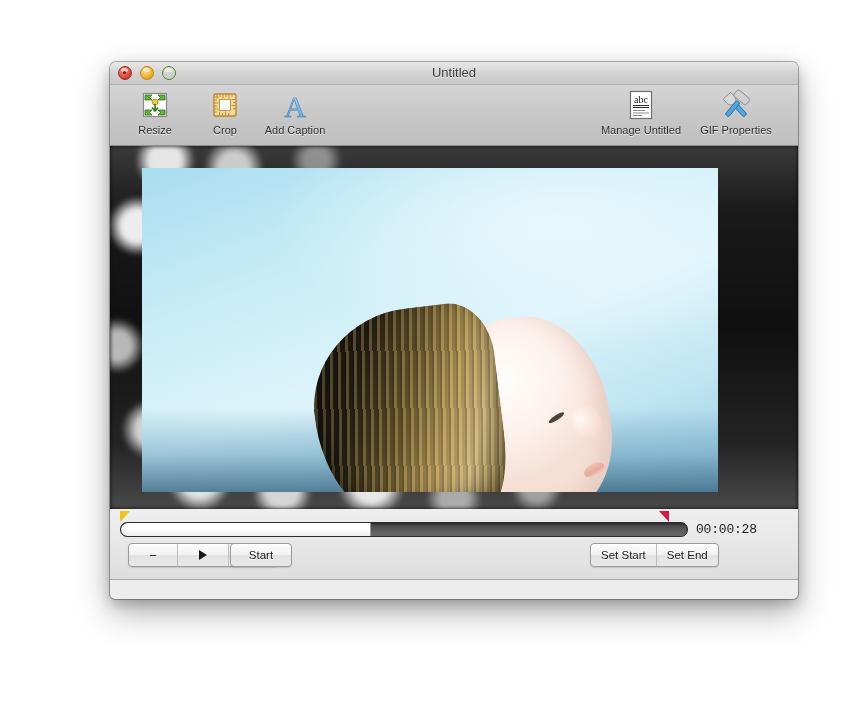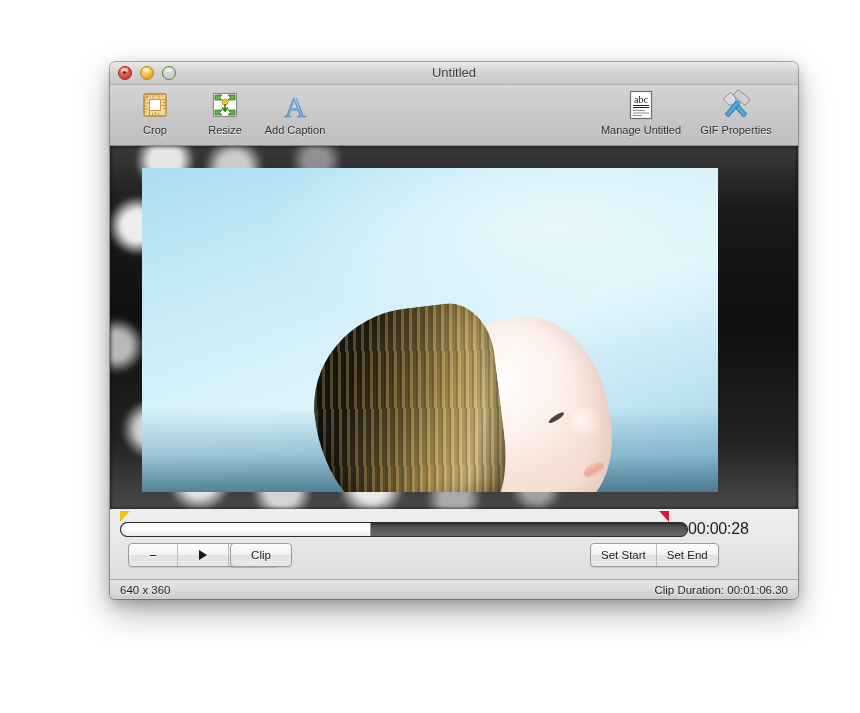--- a/index.html
+++ b/index.html
@@ -298,22 +298,23 @@
     overflow: hidden;
   }
   .scrub-fill {
     position: absolute;
     left: 0; top: 0; bottom: 0;
     border-radius: 7px 0 0 7px;
     background: linear-gradient(to bottom, #ffffff 0%, #fdfdfd 50%, #ededed 100%);
     border-right: 1px solid #9a9a9a;
   }
   .time-readout {
-    font-family: Liberation Sans, sans-serif;
-    font-size: 16px;
+    margin-left: 8px;
+    font-family: Liberation Mono, monospace;
+    font-size: 13px;
     color: #1c1c1c;
     letter-spacing: -0.2px;
     white-space: nowrap;
   }
 
   
   .btn-row {
     position: absolute;
     left: 0; right: 0;
     top: 34px;
@@ -396,20 +397,37 @@
       <div class="tl tl-close"></div>
       <div class="tl tl-min"></div>
       <div class="tl tl-max"></div>
     </div>
     <div class="window-title">Untitled</div>
   </div>
 
   <div class="toolbar">
 
     <div class="tb-group tb-left">
+
+      <div class="tb-item">
+        <div class="glyph">
+          <svg width="30" height="30" viewBox="0 0 30 30">
+            <rect x="3.5" y="3.5" width="23" height="23" fill="#ffffff" stroke="#8a8a8a" stroke-width="1.2"></rect>
+            <g fill="#63b33a" stroke="#2f7a18" stroke-width="0.8">
+              <path d="M5 5 L12 5 L9.5 7.5 L12 10 L5 10 Z"></path>
+              <path d="M25 5 L18 5 L20.5 7.5 L18 10 L25 10 Z"></path>
+              <path d="M5 25 L12 25 L9.5 22.5 L12 20 L5 20 Z"></path>
+              <path d="M25 25 L18 25 L20.5 22.5 L18 20 L25 20 Z"></path>
+            </g>
+            <circle cx="15" cy="12" r="3" fill="#f3c63a" stroke="#b08a12" stroke-width="0.8"></circle>
+            <path d="M15 14 L15 20 M12 17.5 L15 21 L18 17.5" fill="none" stroke="#2f7a18" stroke-width="1.6"></path>
+          </svg>
+        </div>
+        <div class="tb-label">Resize</div>
+      </div>
 
       <div class="tb-item">
         <div class="glyph">
           <svg width="30" height="30" viewBox="0 0 30 30">
             <rect x="4" y="4" width="22" height="22" rx="1.5" fill="#f6d898" stroke="#b9892f" stroke-width="1.4"></rect>
             <rect x="9.5" y="9.5" width="11" height="11" fill="#ffffff" stroke="#c79b45" stroke-width="1"></rect>
             <g stroke="#b9892f" stroke-width="0.9">
               <line x1="7" y1="4.5" x2="7" y2="8.5"></line>
               <line x1="10" y1="4.5" x2="10" y2="7"></line>
               <line x1="13" y1="4.5" x2="13" y2="8.5"></line>
@@ -431,37 +449,20 @@
               <line x1="15.5" y1="21.5" x2="15.5" y2="25.5"></line>
               <line x1="18.5" y1="23" x2="18.5" y2="25.5"></line>
             </g>
           </svg>
         </div>
         <div class="tb-label">Crop</div>
       </div>
 
       <div class="tb-item">
         <div class="glyph">
-          <svg width="30" height="30" viewBox="0 0 30 30">
-            <rect x="3.5" y="3.5" width="23" height="23" fill="#ffffff" stroke="#8a8a8a" stroke-width="1.2"></rect>
-            <g fill="#63b33a" stroke="#2f7a18" stroke-width="0.8">
-              <path d="M5 5 L12 5 L9.5 7.5 L12 10 L5 10 Z"></path>
-              <path d="M25 5 L18 5 L20.5 7.5 L18 10 L25 10 Z"></path>
-              <path d="M5 25 L12 25 L9.5 22.5 L12 20 L5 20 Z"></path>
-              <path d="M25 25 L18 25 L20.5 22.5 L18 20 L25 20 Z"></path>
-            </g>
-            <circle cx="15" cy="12" r="3" fill="#f3c63a" stroke="#b08a12" stroke-width="0.8"></circle>
-            <path d="M15 14 L15 20 M12 17.5 L15 21 L18 17.5" fill="none" stroke="#2f7a18" stroke-width="1.6"></path>
-          </svg>
-        </div>
-        <div class="tb-label">Resize</div>
-      </div>
-
-      <div class="tb-item">
-        <div class="glyph">
           <svg width="30" height="32" viewBox="0 0 30 32">
             <defs>
               <linearGradient id="capA" x1="0" y1="0" x2="0" y2="1">
                 <stop offset="0%" stop-color="#cfe8fb"></stop>
                 <stop offset="45%" stop-color="#8fc3ea"></stop>
                 <stop offset="100%" stop-color="#5d9fd4"></stop>
               </linearGradient>
             </defs>
             <text x="15" y="28" text-anchor="middle" font-family="'Liberation Serif', serif" font-size="30" fill="url(#capA)" stroke="#4a86bb" stroke-width="0.7">A</text>
           </svg>
@@ -550,29 +551,25 @@
           <span class="sym">−</span>
         </div>
         <div class="seg-btn" style="width:30px">
           <span class="play-tri"></span>
         </div>
         <div class="seg-btn" style="width:28px">
           <span class="sym">+</span>
         </div>
       </div>
 
-      <div class="btn-single" style="left:120px; width:60px">Clip</div>
+      <div class="btn-single" style="left:120px; width:60px">Start</div>
 
 
       <div class="seg" style="left:480px">
         <div class="seg-btn">Set Start</div>
         <div class="seg-btn">Set End</div>
       </div>
 
     </div>
   </div>
 
-  <div class="statusbar">
-    <div class="status-left">640 x 360</div>
-    <div class="status-right">Clip Duration: 00:01:06.30</div>
-  </div>
 
 </div>
 
 </body></html>

